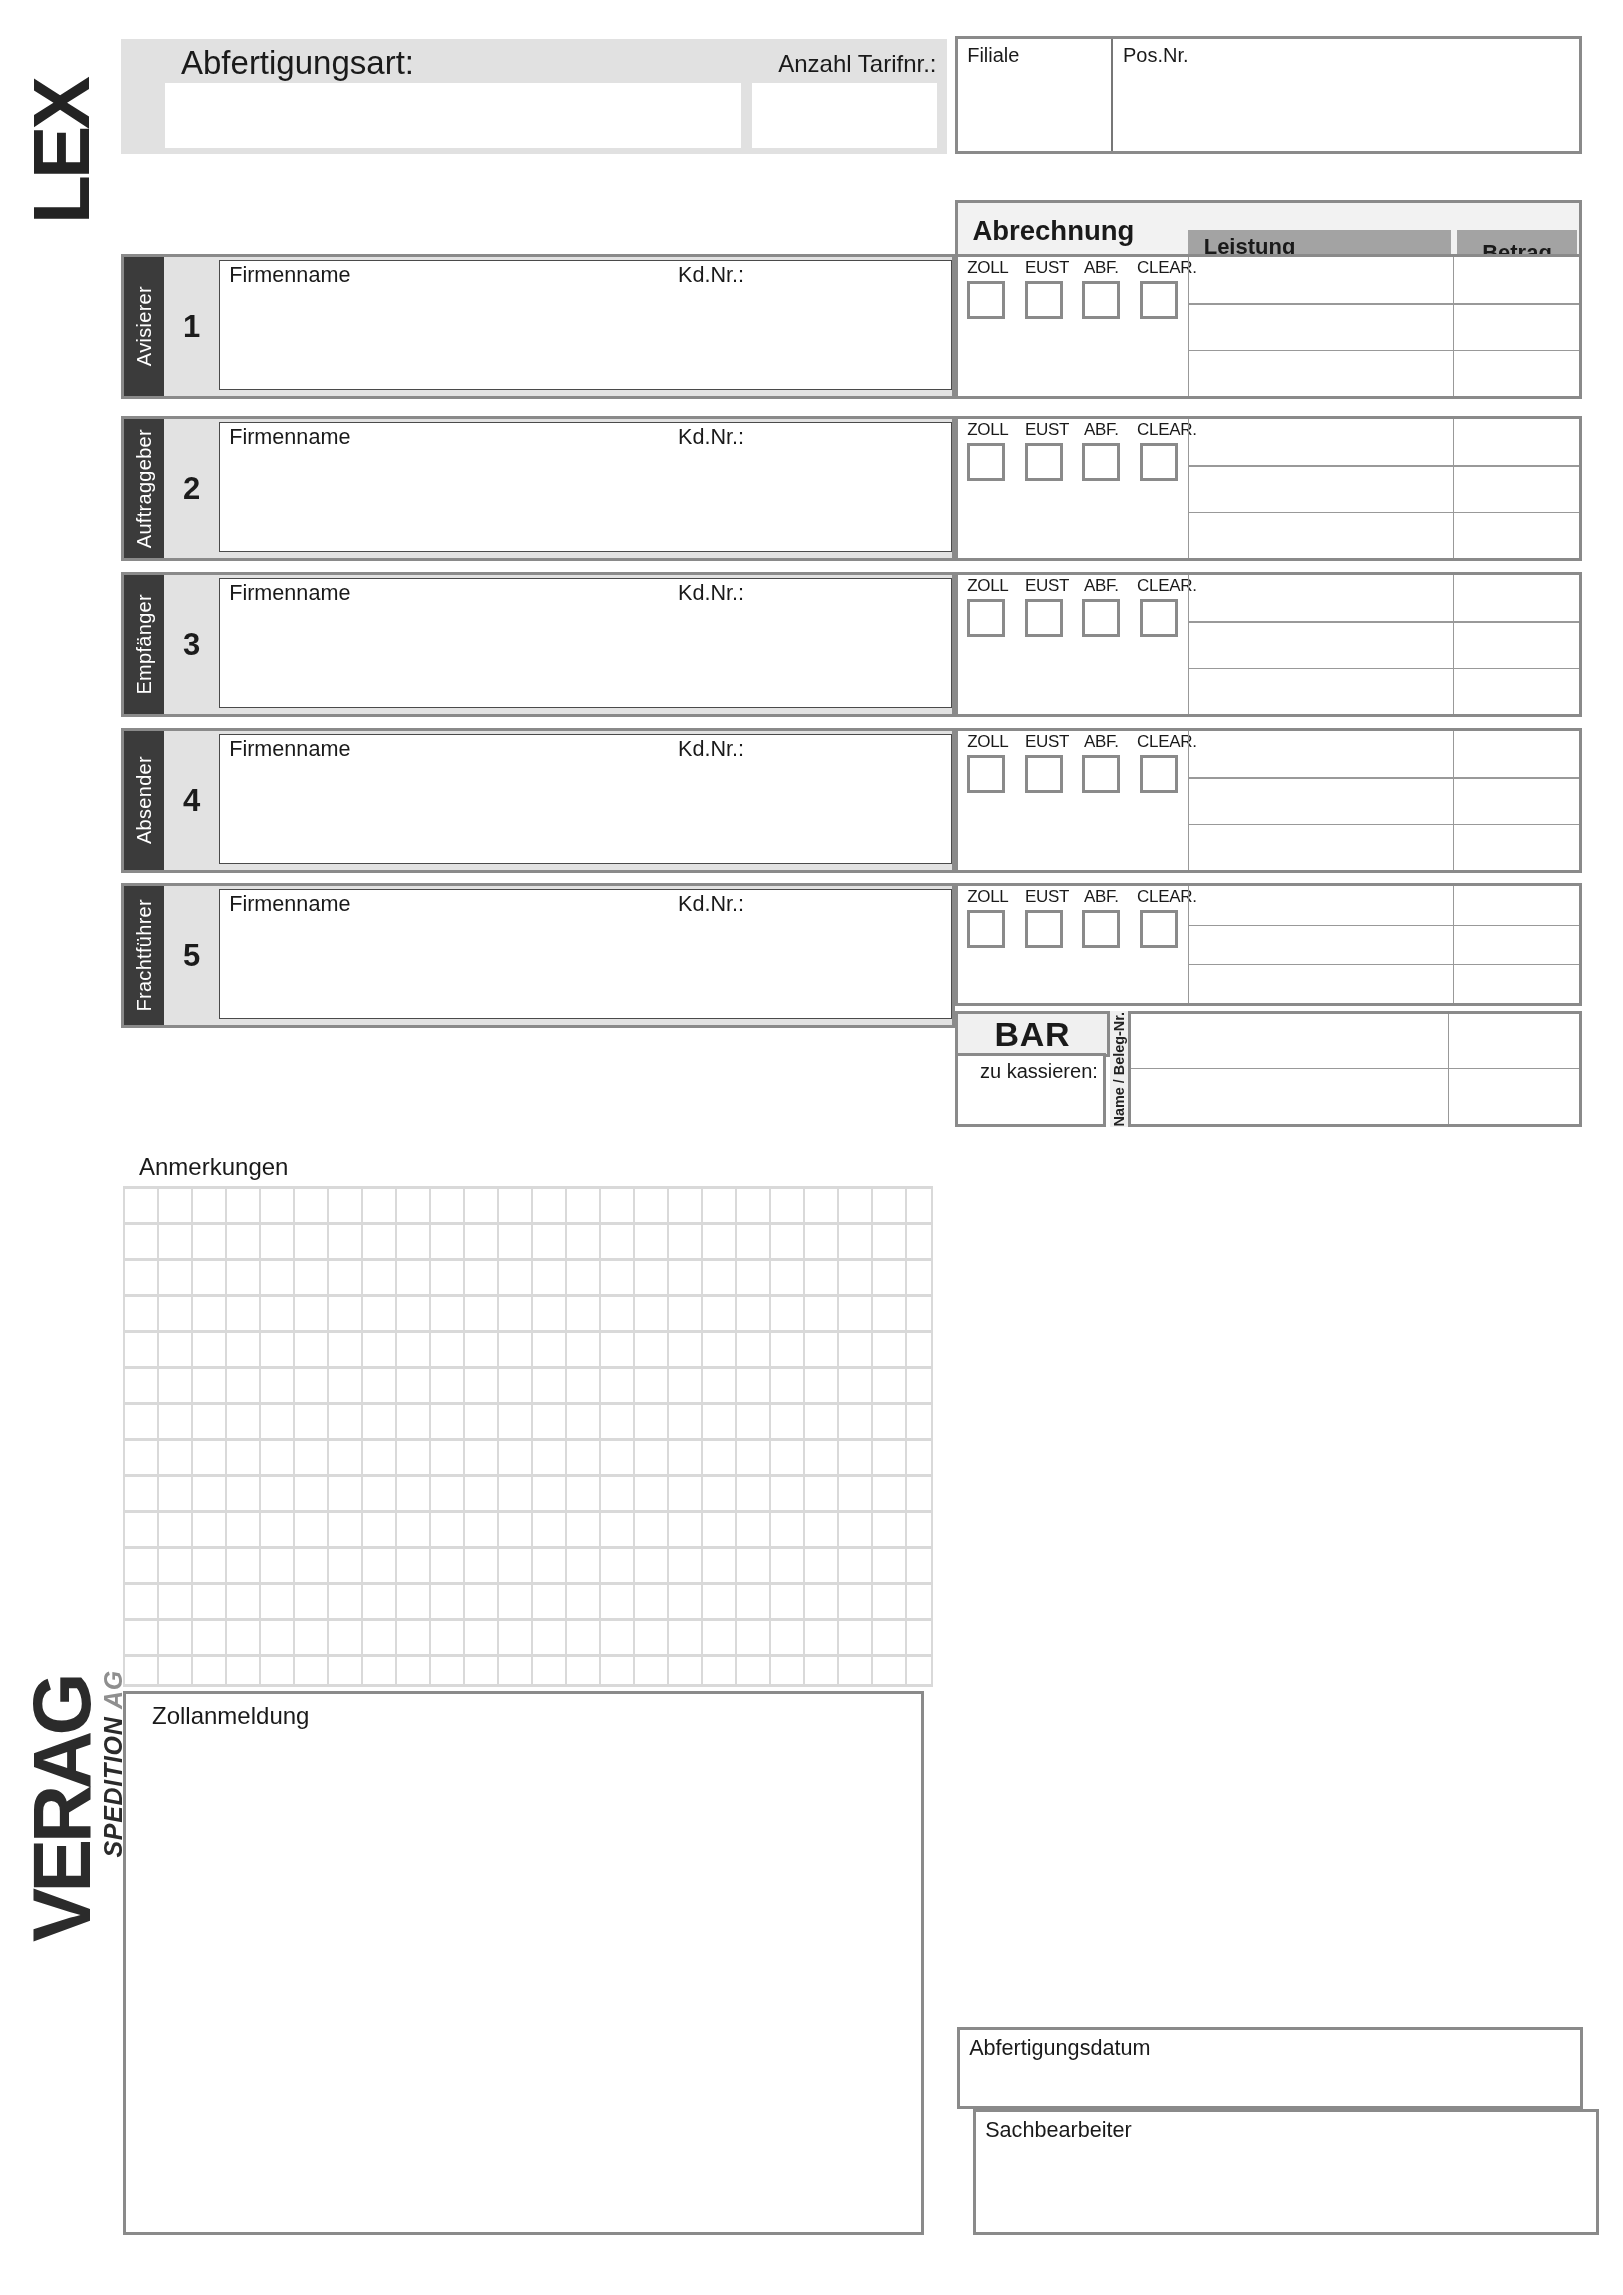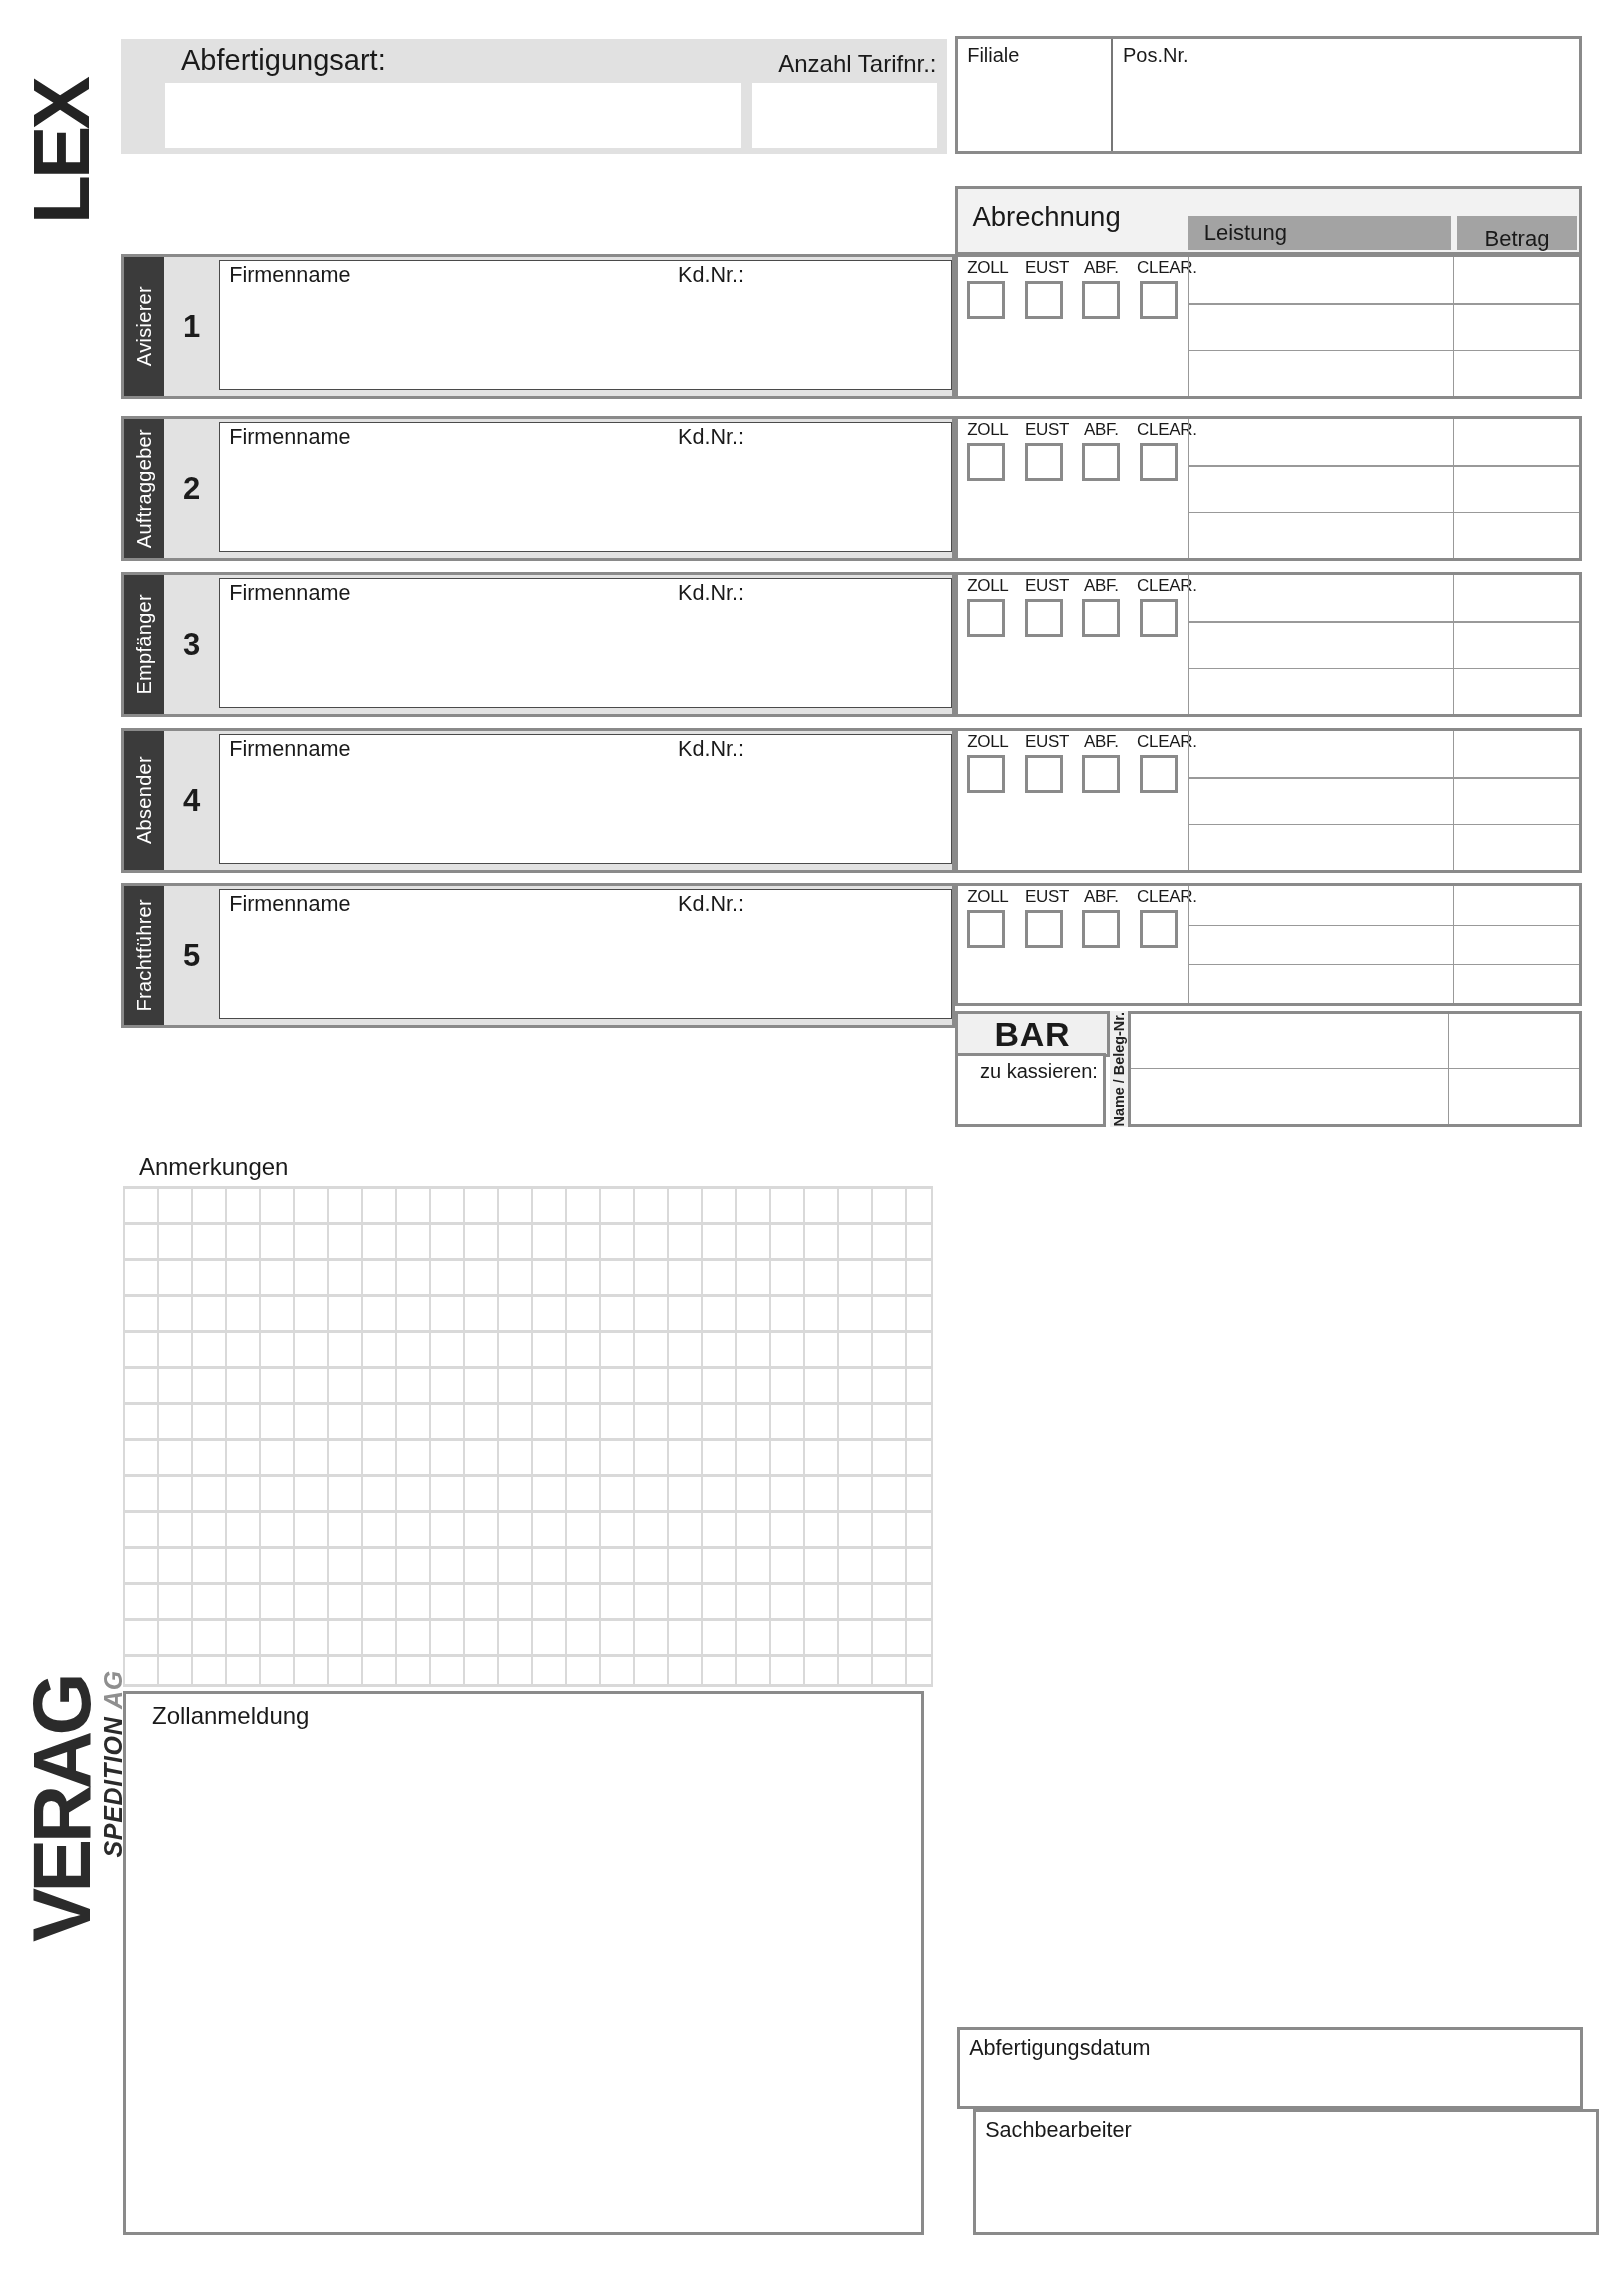--- a/index.html
+++ b/index.html
@@ -14,31 +14,31 @@
   .lex-logo { left:13px; top:33px; width:97px; height:237px; display:flex; align-items:center; justify-content:center; }
   .lex-logo span { font-size:80px; font-weight:900; letter-spacing:-3.9px; color:#232323; }
   .verag-logo { left:22px; top:1696px; width:80px; height:228px; display:flex; align-items:center; justify-content:center; }
   .verag-logo span { font-size:81px; font-weight:900; letter-spacing:-4.6px; color:#2b2b2b; }
   .sped-logo { left:98px; top:1670px; width:30px; height:144px; display:flex; align-items:flex-start; justify-content:center; }
   .sped-logo .vert { font-size:25px; font-weight:800; font-style:italic; letter-spacing:0.7px; color:#2b2b2b; }
   .sped-logo .ag { color:#8f8f8f; }
 
   
   .top-bar { left:121px; top:39px; width:826px; height:115px; background:#e1e1e1; }
-  .top-bar .abf-label { position:absolute; left:60px; top:5.2px; font-size:29px; }
+  .top-bar .abf-label { position:absolute; left:60px; top:5.2px; font-size:33px; }
   .top-bar .anz-label { position:absolute; right:10.5px; top:10.5px; font-size:24px; }
   .abf-input { position:absolute; left:44px; top:44px; width:576px; height:65px; background:#fff; }
   .anz-input { position:absolute; right:9.8px; top:44px; width:185px; height:65px; background:#fff; }
 
   .filiale-box { left:955px; top:36px; width:627px; height:118px; border:3.9px solid #8a8a8a; background:#fff; }
   .filiale-box .vdiv { position:absolute; left:153px; top:0; bottom:0; width:2px; background:#777; }
   .filiale-box .cell-label { position:absolute; top:5.2px; font-size:20px; }
 
   
-  .abr-header { left:955px; top:186px; width:627px; height:69px; border:3.9px solid #8a8a8a; background:#f2f2f2; }
+  .abr-header { left:955px; top:200px; width:627px; height:69px; border:3.9px solid #8a8a8a; background:#f2f2f2;font-weight:bold; }
   .abr-header .title { position:absolute; left:14.4px; top:11.8px; font-size:27.5px; }
   .abr-header .sub { position:absolute; top:27px; height:34px; background:#a3a3a3; font-size:22px; }
   .abr-header .sub-l { left:230px; width:263px; padding:3.9px 0 0 15.7px; }
   .abr-header .sub-b { left:499px; width:120px; text-align:center; padding-top:10px; }
 
   
   .party { position:absolute; left:121px; width:834px; height:145px; border:3.9px solid #8a8a8a; background:#e2e2e2; }
   .party .role-strip { position:absolute; left:0; top:0; bottom:0; width:40px; background:#3b3b3b; display:flex; align-items:center; justify-content:center; }
   .party .role-strip .vert { color:#fff; font-size:20px; letter-spacing:0.3px; }
   .party .num { position:absolute; left:40px; top:0; bottom:0; width:55px; display:flex; align-items:center; justify-content:center; font-size:31px; font-weight:bold; color:#1c1c1c; }

